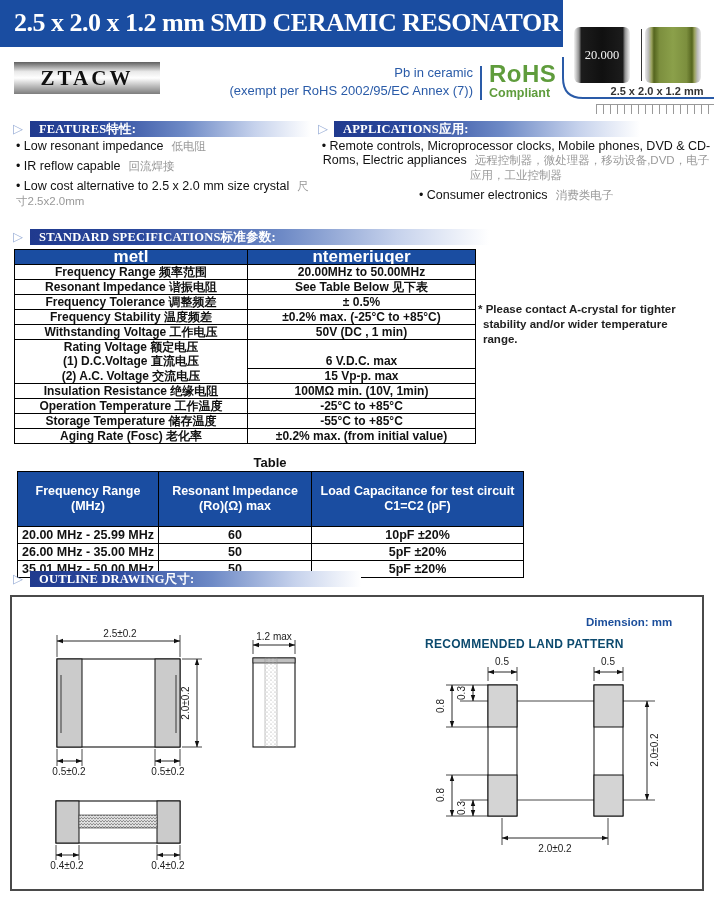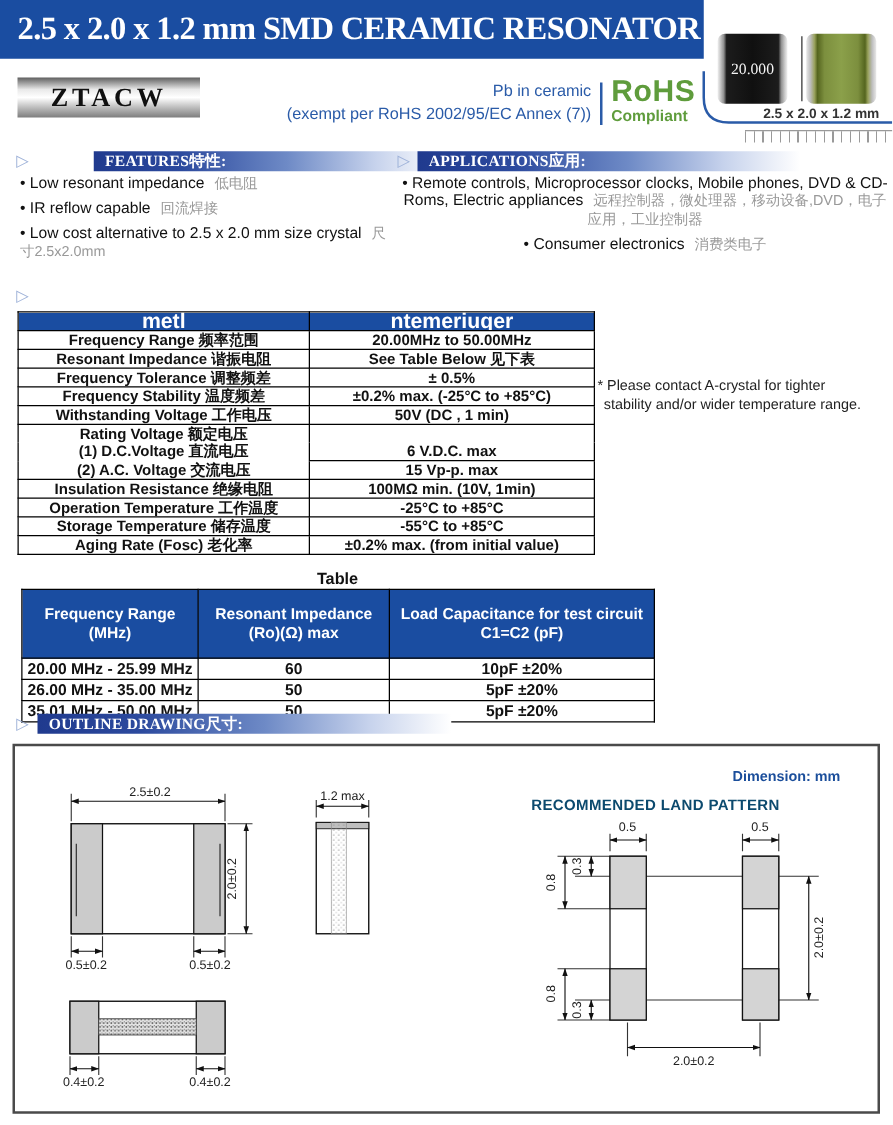--- a/index.html
+++ b/index.html
@@ -44,21 +44,21 @@
   .blist .zh{color:#999;font-size:11.5px;margin-left:8px;}
 
   
   .spec{border-collapse:collapse;table-layout:fixed;width:461px;}
   .spec th,.spec td{border:1px solid #000;height:14px;line-height:14px;padding:0;font-size:12px;
     font-weight:bold;text-align:center;overflow:hidden;white-space:nowrap;color:#111;}
   .spec th{background:#1a4da1;color:#fff;font-size:17px;}
   .bb0{border-bottom:none !important;}
   .bt0{border-top:none !important;}
 
-  .note{left:478px;top:302px;width:225px;font-size:11.5px;color:#222;line-height:15px;}
+  .note{left:478px;top:302px;width:225px;font-size:11.5px;color:#222;line-height:15px;font-weight:bold;}
   .note .n2{padding-left:5px;}
 
   .tcap{left:17px;top:455px;width:506px;text-align:center;font-weight:bold;font-size:13px;color:#111;}
 
   
   .ft{border-collapse:collapse;table-layout:fixed;width:506px;}
   .ft th{background:#1a4da1;color:#fff;border:1px solid #000;font-size:12.5px;font-weight:bold;line-height:15px;padding:12px 0;}
   .ft td{border:1px solid #000;font-size:12.5px;font-weight:bold;color:#111;height:16px;line-height:16px;text-align:center;padding:0;white-space:nowrap;}
   .ft td.l{text-align:left;padding-left:4px;}
 
@@ -94,39 +94,42 @@
   <div class="abs model">ZTACW</div>
   <div class="abs pbnote">
     <div>Pb in ceramic</div>
     <div>(exempt per RoHS 2002/95/EC Annex (7))</div>
   </div>
   <div class="abs vsep"></div>
   <div class="abs rohs-t">RoHS</div>
   <div class="abs rohs-s">Compliant</div>
 
   <span class="abs sec-tri" style="left:13px;top:121px;">▷</span>
-  <div class="abs sec-bar" style="left:30px;top:121px;width:281px;margin-left:45px;">
+  <div class="abs sec-bar" style="left:30px;top:121px;width:281px;">
     <span>FEATURES特性:</span>
   </div>
   <div class="abs blist" style="left:16px;top:139px;width:300px;">
     <div class="bi"><span>Low resonant impedance</span><span class="zh">低电阻</span></div>
     <div class="bi"><span>IR reflow capable</span><span class="zh">回流焊接</span></div>
     <div class="bi"><span>Low cost alternative to 2.5 x 2.0 mm size crystal</span><span class="zh">尺寸2.5x2.0mm</span></div>
   </div>
 
   <span class="abs sec-tri" style="left:318px;top:121px;">▷</span>
   <div class="abs sec-bar" style="left:334px;top:121px;width:306px;">
     <span>APPLICATIONS应用:</span>
   </div>
   <div class="abs blist" style="left:320px;top:139px;width:392px;text-align:center;">
     <div class="bi"><span>Remote controls, Microprocessor clocks, Mobile phones, DVD &amp; CD-Roms, Electric appliances</span><span class="zh">远程控制器，微处理器，移动设备,DVD，电子应用，工业控制器</span></div>
     <div class="bi"><span>Consumer electronics</span><span class="zh">消费类电子</span></div>
   </div>
 
   <span class="abs sec-tri" style="left:13px;top:229px;">▷</span>
+  <div class="abs sec-bar" style="left:30px;top:229px;width:459px;">
+    <span>STANDARD SPECIFICATIONS标准参数:</span>
+  </div>
 
   <table class="abs spec" style="left:14px;top:249px;">
     <colgroup>
         <col style="width:233px">
         <col style="width:228px">
       </colgroup>
     <tbody>
         <tr>
           <th>metl</th>
           <th>ntemeriuqer</th>

